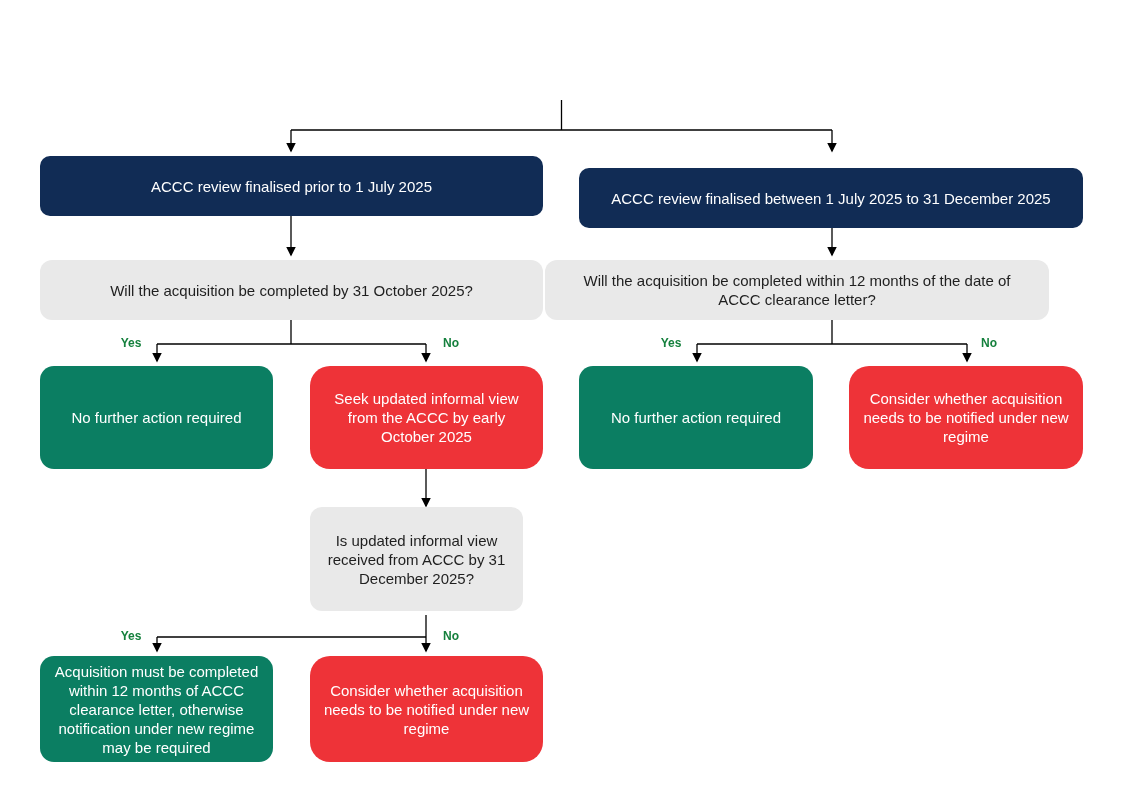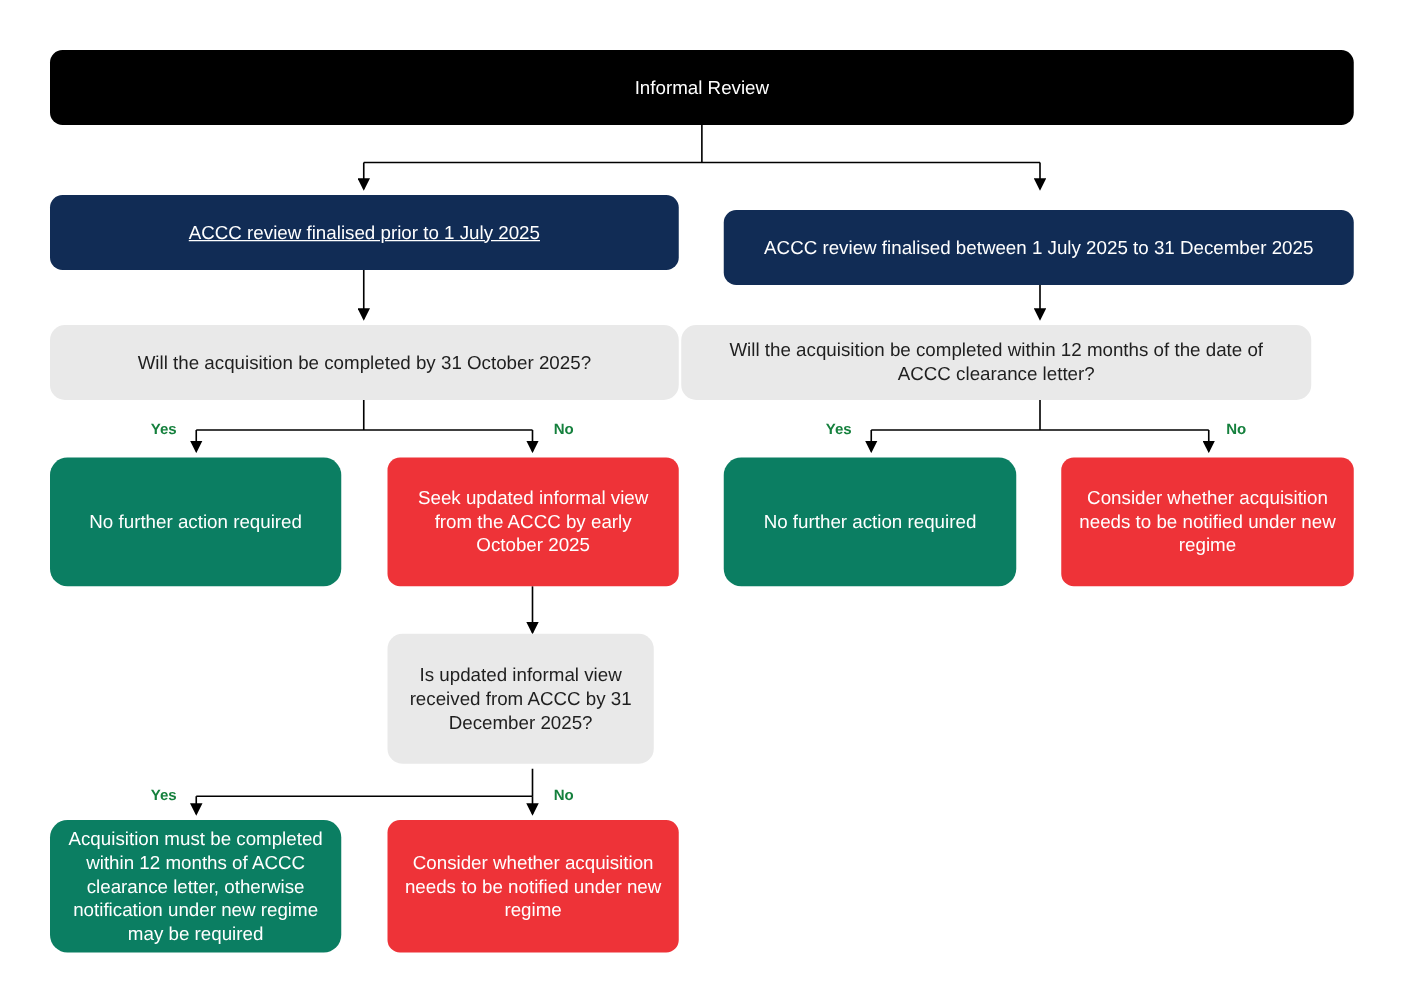--- a/index.html
+++ b/index.html
@@ -25,21 +25,21 @@
     text-align: center;
     box-sizing: border-box;
     font-size: 15px;
     line-height: 19px;
     border-radius: 10px;
   }
   .node.black { background: #000000; color: #ffffff; }
   .node.navy  { background: #112C55; color: #ffffff; }
   .node.gray  { background: #E9E9E9; color: #1F1F1F; border-radius: 12px; }
   .node.green { background: #0B7E62; color: #ffffff; border-radius: 14px; }
-  .node.red   { background: #EE3338; color: #ffffff; border-radius: 10px; }
+  .node.red   { background: #EE3338; color: #ffffff; border-radius: 20px; }
   .pad-wide   { padding: 0 28px; }
   .pad-narrow { padding: 0 13px; }
   .branch-label {
     position: absolute;
     width: 50px;
     height: 20px;
     line-height: 20px;
     text-align: center;
     font-weight: bold;
     font-size: 12px;
@@ -79,23 +79,22 @@
 
       <line x1="426" y1="469" x2="426" y2="506" marker-end="url(#arrow)"></line>
 
       <line x1="426" y1="615" x2="426" y2="637"></line>
       <line x1="157" y1="637" x2="426" y2="637"></line>
       <line x1="157" y1="637" x2="157" y2="651" marker-end="url(#arrow)"></line>
       <line x1="426" y1="637" x2="426" y2="651" marker-end="url(#arrow)"></line>
     </g>
   </svg>
 
-  <div class="node black" style="left:40px; top:40px; width:1043px; height:60px;">Informal Review</div>
 
-  <div class="node navy pad-wide" style="left:40px; top:156px; width:503px; height:60px;text-decoration:underline;">ACCC review finalised prior to 1 July 2025</div>
+  <div class="node navy pad-wide" style="left:40px; top:156px; width:503px; height:60px;">ACCC review finalised prior to 1 July 2025</div>
   <div class="node navy pad-wide" style="left:579px; top:156px; width:504px; height:60px;margin-top:12px;">ACCC review finalised between 1 July 2025 to 31 December 2025</div>
 
   <div class="node gray pad-wide" style="left:40px; top:260px; width:503px; height:60px;">Will the acquisition be completed by 31 October 2025?</div>
   <div class="node gray pad-wide" style="left:545px; top:260px; width:504px; height:60px;">Will the acquisition be completed within 12 months of the date of ACCC clearance letter?</div>
 
   <div class="branch-label" style="left:106px; top:333px;">Yes</div>
   <div class="branch-label" style="left:426px; top:333px;">No</div>
   <div class="branch-label" style="left:646px; top:333px;">Yes</div>
   <div class="branch-label" style="left:964px; top:333px;">No</div>
 

